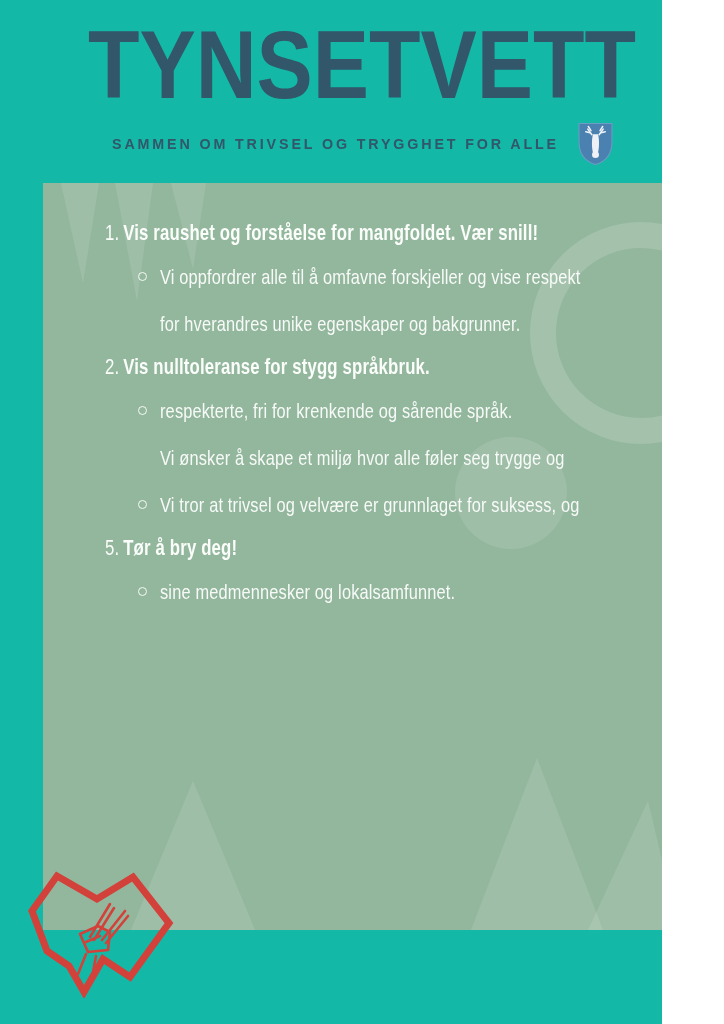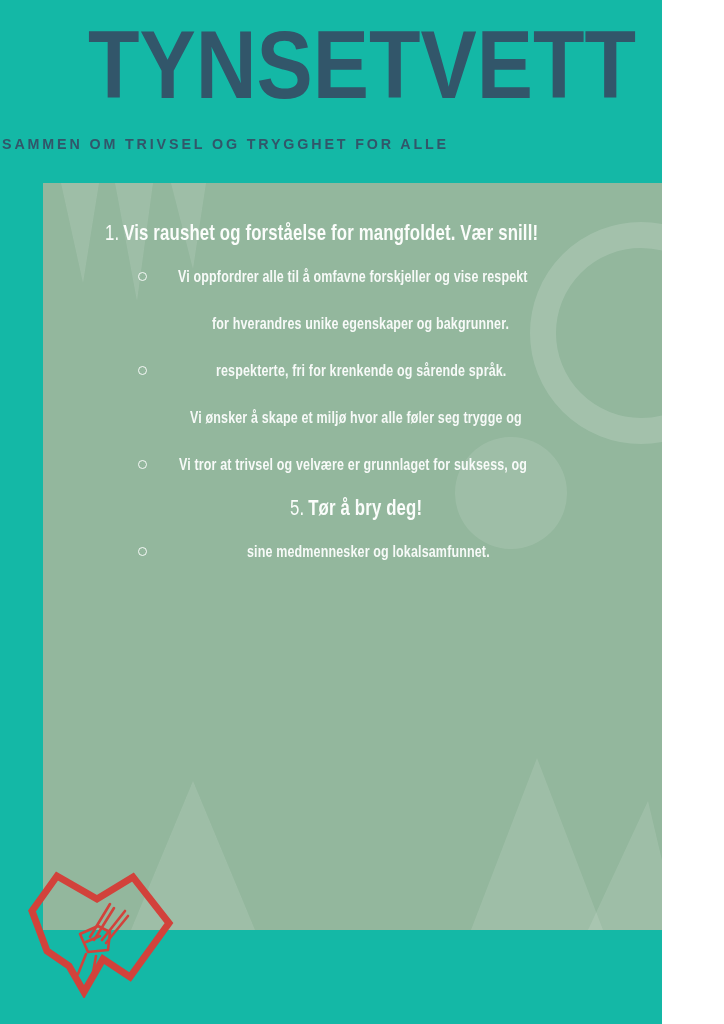--- a/index.html
+++ b/index.html
@@ -10,35 +10,34 @@
     background:#14b8a6;
     overflow:hidden;
     font-family:"Liberation Sans", sans-serif;
   }
 
   
   .header { position:absolute; top:0; left:0; width:724px; text-align:center; }
   .title-svg { display:block; margin:22px auto 0 auto; }
   .subtitle-row {
     position:absolute; top:120px; left:0; width:724px; height:48px;
-    display:flex; align-items:center; justify-content:space-between; gap:15px;
+    display:flex; align-items:center; justify-content:center; gap:15px;
   }
 
   
   .card {
     position:absolute; left:43px; top:183px;
     width:622px; height:747px;
     background:#93b79d;
     overflow:hidden;
   }
   .watermark { position:absolute; inset:0; pointer-events:none; }
   .rules {
     position:relative; list-style:none;
     padding:30px 20px 0 62px;
-    text-align:center;
   }
   .item { margin:0; }
   .cond {
     display:inline-block;
     transform:scaleX(0.78);
     transform-origin:0 50%;
     white-space:nowrap;
   }
   .heading-line {
     line-height:40px; font-size:21.5px; font-weight:700; color:#fbfdfb;
@@ -47,21 +46,21 @@
   .heading-line .num { font-weight:400; margin-right:5px; }
   .bullet { display:flex; margin-left:33px; }
   .marker {
     flex:none; width:9px; height:9px;
     border:1.5px solid rgba(255,255,255,0.9);
     border-radius:50%;
     margin-top:19px; margin-right:13px;
   }
   .blines { flex:1; }
   .bline {
-    line-height:47px; font-size:16px; font-weight:700;
+    line-height:47px; font-size:21px; font-weight:400;
     color:rgba(255,255,255,0.93); letter-spacing:0.2px;
   }
 
   
   .logo { position:absolute; left:26px; top:866px; z-index:5; }
 </style>
 </head>
 <body>
 
 <div class="page">
@@ -113,20 +112,23 @@
         <div class="bullet">
           <span class="marker"></span>
           <div class="blines">
             <div class="bline"><span class="cond">Vi oppfordrer alle til å omfavne forskjeller og vise respekt</span></div>
             <div class="bline"><span class="cond">for hverandres unike egenskaper og bakgrunner.</span></div>
           </div>
         </div>
       </li>
 
       <li class="item">
+        <div class="heading-line">
+          <span class="cond"><span class="num">2.</span><span>Vis nulltoleranse for stygg språkbruk.</span></span>
+        </div>
         <div class="bullet">
           <span class="marker"></span>
           <div class="blines">
             <div class="bline"><span class="cond">respekterte, fri for krenkende og sårende språk.</span></div>
             <div class="bline"><span class="cond">Vi ønsker å skape et miljø hvor alle føler seg trygge og</span></div>
           </div>
         </div>
       </li>
 
       <li class="item">

